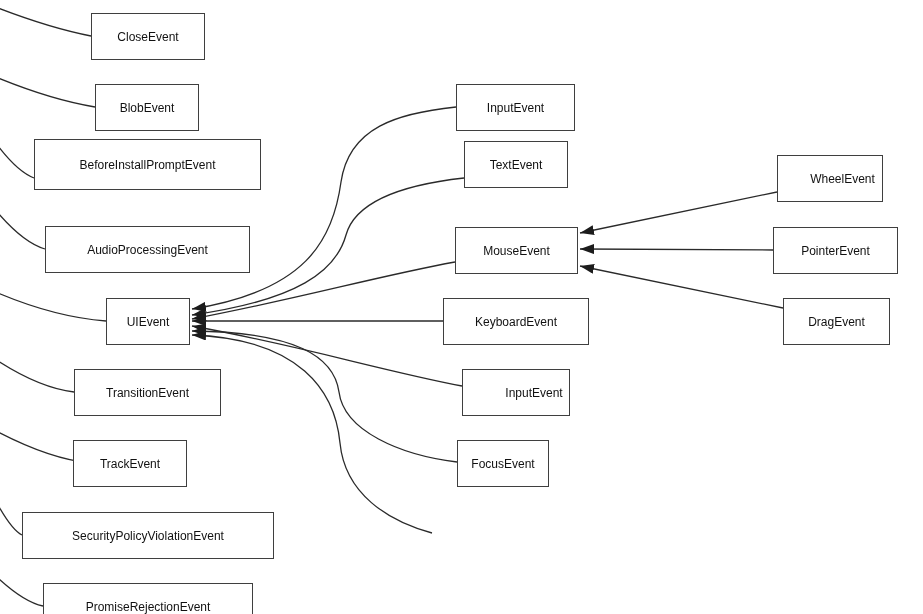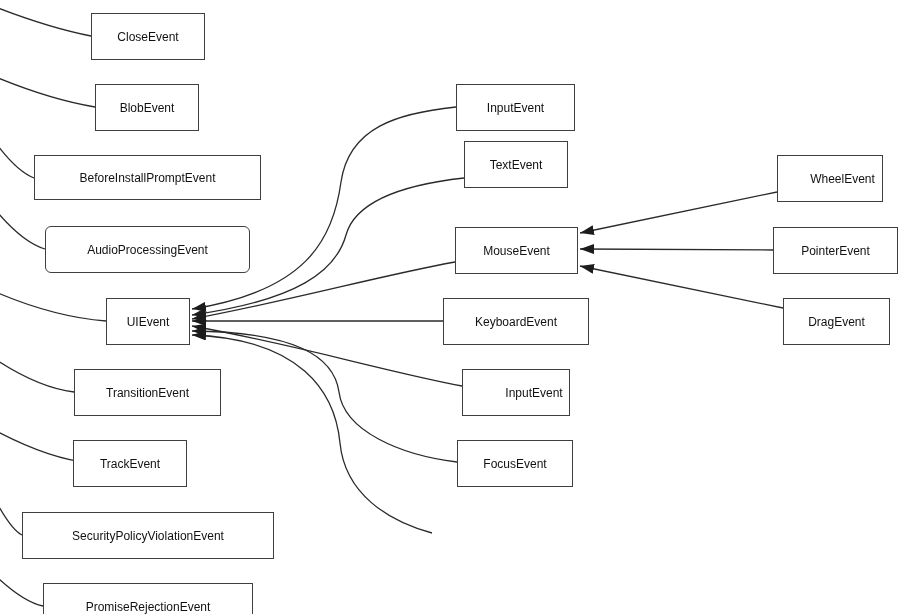--- a/index.html
+++ b/index.html
@@ -70,24 +70,24 @@
       <path d="M -2 505 Q 12 530 22 535" class="edge"></path>
       <path d="M -2 578 Q 24 602 43 606" class="edge"></path>
     </svg>
 
 <div class="node" style="left: 91px; top: 13px; width: 114px; height: 47px;">
       <span>CloseEvent</span>
     </div>
     <div class="node" style="left: 95px; top: 84px; width: 104px; height: 47px;">
       <span>BlobEvent</span>
     </div>
-    <div class="node" style="left: 34px; top: 155px; width: 227px; height: 45px;">
+    <div class="node" style="left: 34px; top: 139px; width: 227px; height: 51px;">
       <span>BeforeInstallPromptEvent</span>
     </div>
-    <div class="node" style="left: 45px; top: 226px; width: 205px; height: 47px; border-radius: 6px;">
+    <div class="node" style="left: 45px; top: 226px; width: 205px; height: 47px;">
       <span>AudioProcessingEvent</span>
     </div>
     <div class="node" style="left: 106px; top: 298px; width: 84px; height: 47px;">
       <span>UIEvent</span>
     </div>
     <div class="node" style="left: 74px; top: 369px; width: 147px; height: 47px;">
       <span>TransitionEvent</span>
     </div>
     <div class="node" style="left: 73px; top: 440px; width: 114px; height: 47px;">
       <span>TrackEvent</span>
@@ -106,21 +106,21 @@
     </div>
     <div class="node" style="left: 455px; top: 227px; width: 123px; height: 47px;">
       <span>MouseEvent</span>
     </div>
     <div class="node" style="left: 443px; top: 298px; width: 146px; height: 47px;">
       <span>KeyboardEvent</span>
     </div>
     <div class="node" style="left: 462px; top: 369px; width: 108px; height: 47px; padding-left: 36px;">
       <span>InputEvent</span>
     </div>
-    <div class="node" style="left: 457px; top: 440px; width: 116px; height: 47px;">
+    <div class="node" style="left: 457px; top: 440px; width: 92px; height: 47px;">
       <span>FocusEvent</span>
     </div>
     <div class="node" style="left: 777px; top: 155px; width: 106px; height: 47px; padding-left: 25px;">
       <span>WheelEvent</span>
     </div>
     <div class="node" style="left: 773px; top: 227px; width: 125px; height: 47px;">
       <span>PointerEvent</span>
     </div>
     <div class="node" style="left: 783px; top: 298px; width: 107px; height: 47px;">
       <span>DragEvent</span>

